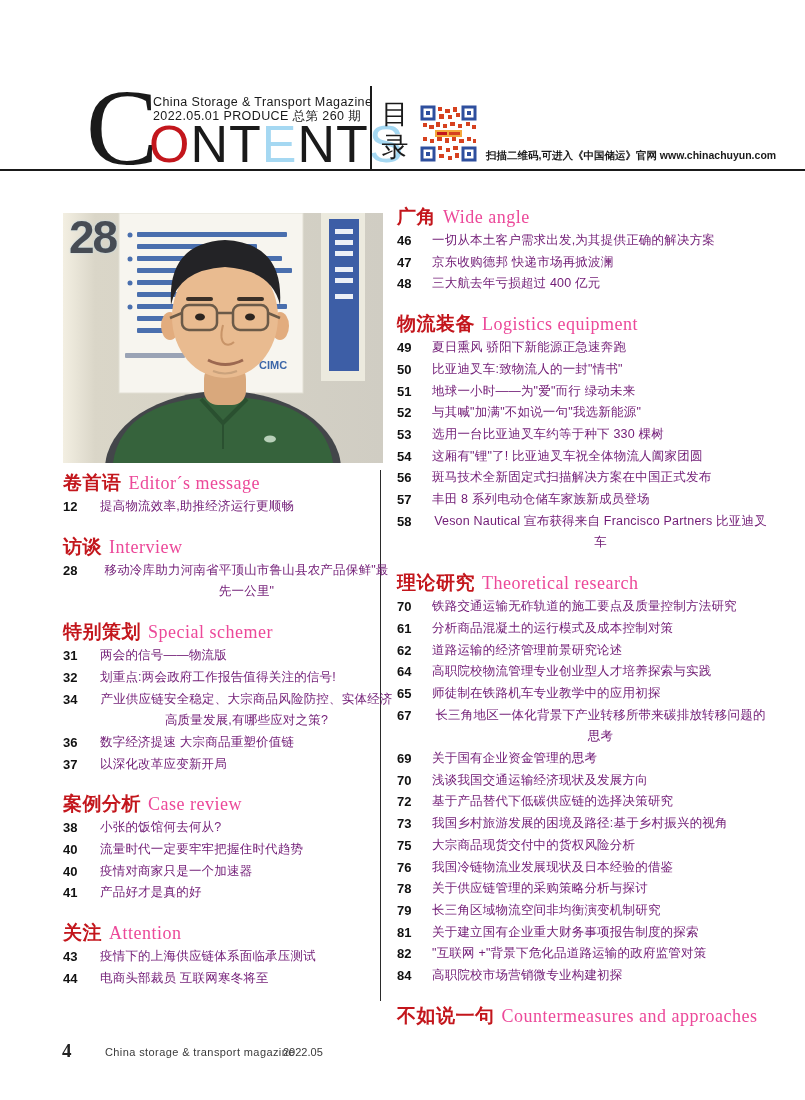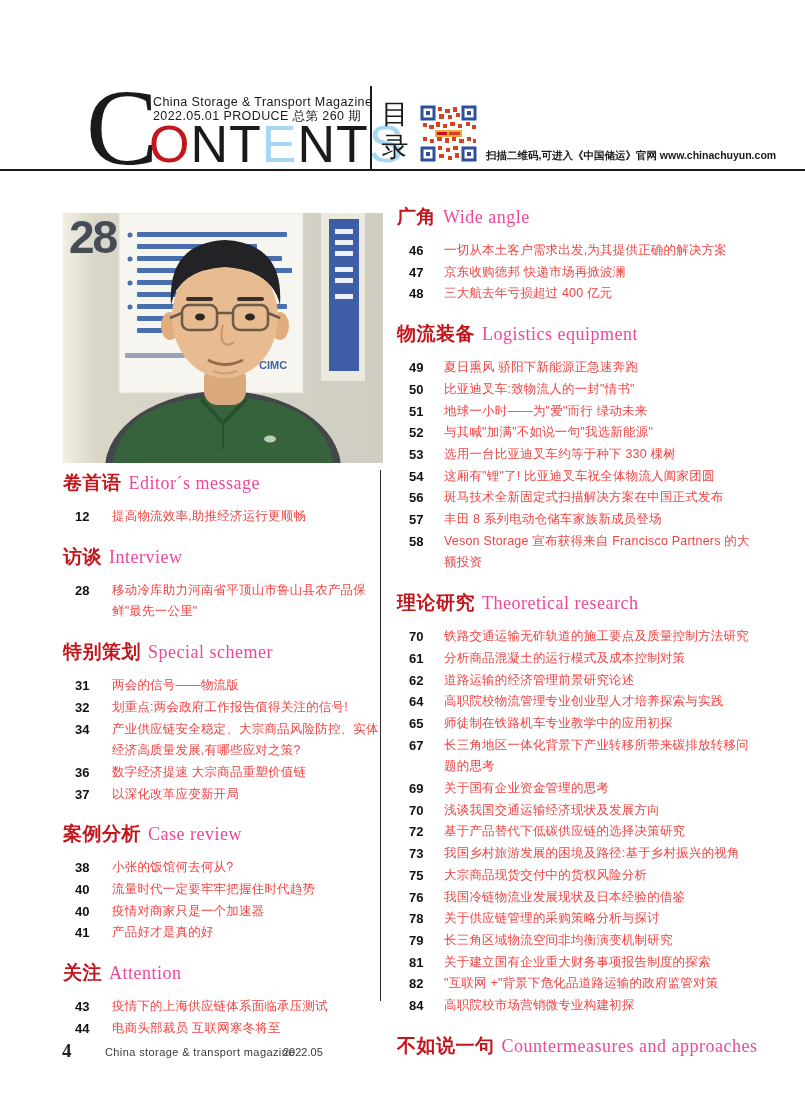--- a/index.html
+++ b/index.html
@@ -28,25 +28,25 @@
 
   
   .col{position:absolute;}
   .col-left{left:63px;top:472px;width:330px;}
   .col-right{left:397px;top:206px;width:372px;}
   .section{margin-bottom:18px;}
   .sec-title{margin:0 0 2px 0;font-size:19px;line-height:22px;font-weight:bold;white-space:nowrap;}
   .sec-title .zh{color:#c3161c;letter-spacing:0.5px;}
   .sec-title .en{color:#ec4899;font-family:"Liberation Serif",serif;font-weight:normal;
                  font-size:18px;margin-left:7px;letter-spacing:0.5px;}
-  ul.items{list-style:none;margin:12px;padding:0;}
+  ul.items{list-style:none;margin:0;padding:0;}
   .item{display:flex;font-size:12.5px;line-height:21.7px;}
   .item .pg{width:37px;flex-shrink:0;font-weight:bold;color:#111;font-size:13px;}
   .col-right .item .pg{width:35px;}
-  .item .txt{color:#ef4444;word-break:break-word;letter-spacing:0.2px;}
+  .item .txt{color:#701a75;word-break:break-word;letter-spacing:0.2px;text-align:center;}
 
   .col-divider{position:absolute;left:380px;top:470px;width:1px;height:531px;background:#2a2a2a;}
 
   
   .footer{position:absolute;left:0;top:1040px;width:805px;height:24px;}
   .footer .pg{position:absolute;left:62px;top:0;font-family:"Liberation Serif",serif;
               font-size:19px;font-weight:600;color:#222;}
   .footer .mag{position:absolute;left:105px;top:6px;font-size:11px;color:#3a3a3a;letter-spacing:0.4px;}
   .footer .issue{position:absolute;left:283px;top:6px;font-size:11px;color:#3a3a3a;}
 </style>
@@ -372,21 +372,21 @@
     <span class="txt">斑马技术全新固定式扫描解决方案在中国正式发布</span>
   </li>
 
   <li class="item">
     <span class="pg">57</span>
     <span class="txt">丰田 8 系列电动仓储车家族新成员登场</span>
   </li>
 
   <li class="item">
     <span class="pg">58</span>
-    <span class="txt">Veson Storage 宣布获得来自 Francisco Partners 的大额投资</span>
+    <span class="txt">Veson Nautical 宣布获得来自 Francisco Partners 比亚迪叉车</span>
   </li>
 </ul>
   </section>
 
   <section class="section">
     <h2 class="sec-title">
       <span class="zh">理论研究</span><span class="en">Theoretical research</span>
     </h2>
     <ul class="items">
   <li class="item">

